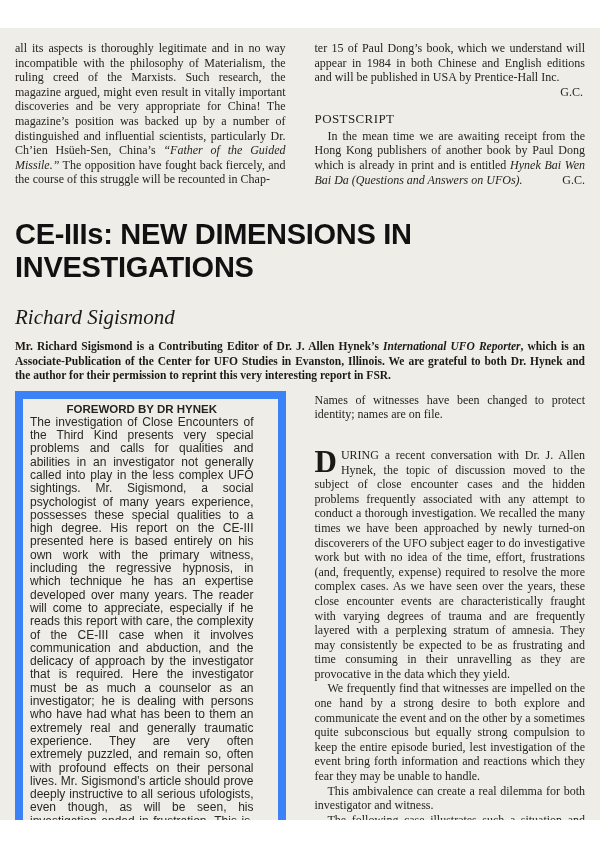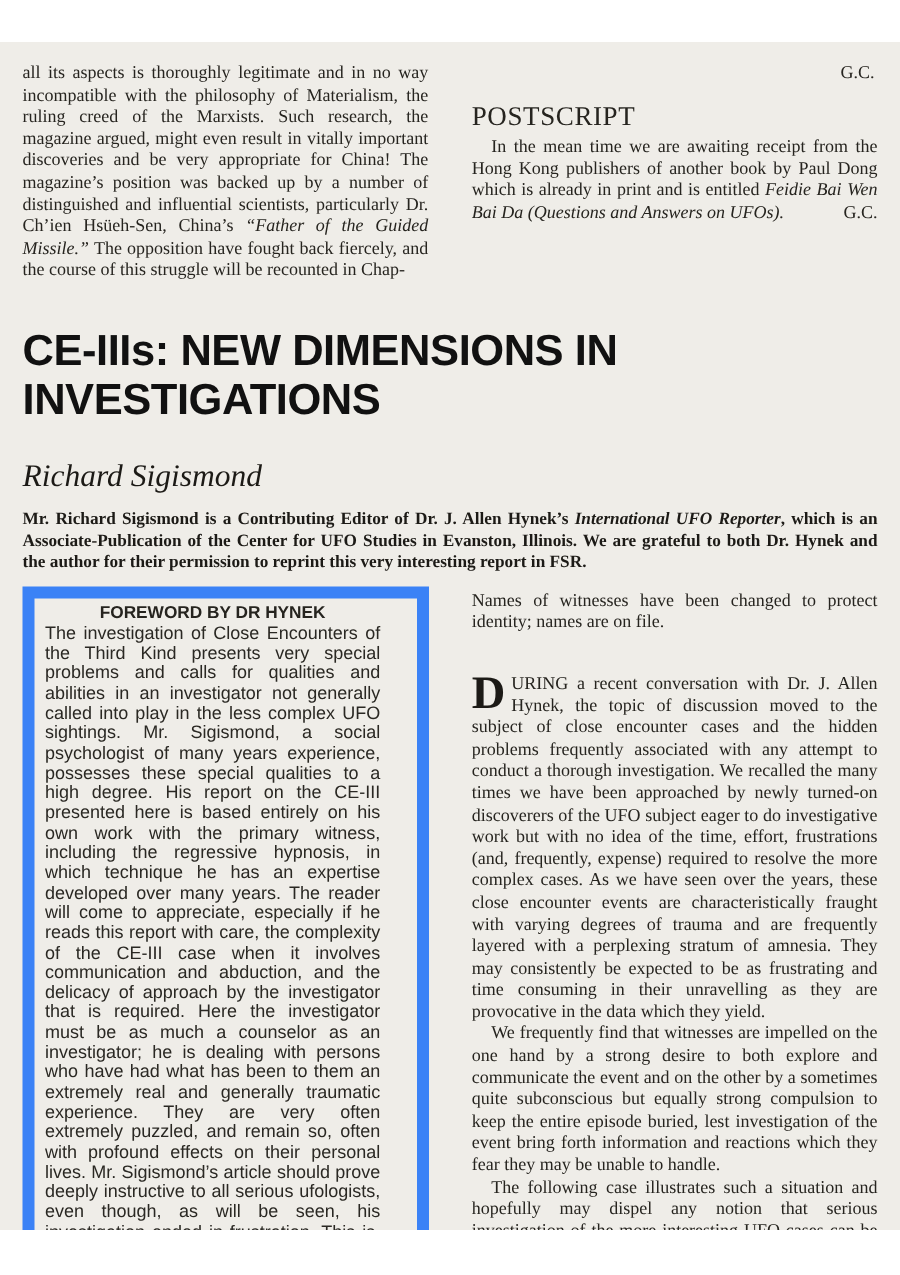--- a/index.html
+++ b/index.html
@@ -16,21 +16,21 @@
   .col { flex: 1 1 0; min-width: 0; }
 
   .serif { font-family: "Liberation Serif", serif; font-size: 12px; line-height: 14.6px; }
   .just { text-align: justify; }
   .indent { text-indent: 13px; }
 
   
   .top-section { min-height: 152px; }
   .sig-line { text-align: right; font-size: 12px; line-height: 15px; padding-right: 2px; }
   .postscript-heading {
-    font-family: "Liberation Serif", serif; font-size: 18px; font-weight: normal;
+    font-family: "Liberation Serif", serif; font-size: 13px; font-weight: normal;
     letter-spacing: 0.4px; margin-top: 11px; margin-bottom: 2px;
   }
   .sig-inline { float: right; padding-left: 8px; }
 
   
   .headline {
     font-family: "Liberation Sans", sans-serif; font-weight: bold;
     font-size: 29px; line-height: 33px; letter-spacing: -0.3px;
     color: #111; max-width: 470px; margin-top: 25px;
   }
@@ -82,23 +82,24 @@
 <body>
 
 <div class="scan">
   <div class="page-inner">
 
     <section class="cols top-section">
       <div class="col">
         <p class="serif just"><span>all its aspects is thoroughly legitimate and in no way incompatible with the philosophy of Materialism, the ruling creed of the Marxists. Such research, the magazine argued, might even result in vitally important discoveries and be very appropriate for China! The magazine’s position was backed up by a number of distinguished and influential scientists, particularly Dr. Ch’ien Hsüeh-Sen, China’s </span><i>“Father of the Guided Missile.”</i><span> The opposition have fought back fiercely, and the course of this struggle will be recounted in Chap-</span></p>
       </div>
       <div class="col">
+        <p class="serif just">ter 15 of Paul Dong’s book, which we understand will appear in 1984 in both Chinese and English editions and will be published in USA by Prentice-Hall Inc.</p>
         <div class="sig-line serif">G.C.</div>
         <h3 class="postscript-heading">POSTSCRIPT</h3>
-        <p class="serif just indent"><span>In the mean time we are awaiting receipt from the Hong Kong publishers of another book by Paul Dong which is already in print and is entitled </span><i>Feidie Bai Wen Bai Da (Questions and Answers on UFOs).</i><span class="sig-inline">G.C.</span></p>
+        <p class="serif just indent"><span>In the mean time we are awaiting receipt from the Hong Kong publishers of another book by Paul Dong which is already in print and is entitled </span><i>Hynek Bai Wen Bai Da (Questions and Answers on UFOs).</i><span class="sig-inline">G.C.</span></p>
       </div>
     </section>
 
     <h1 class="headline">CE-IIIs: NEW DIMENSIONS IN INVESTIGATIONS</h1>
     <div class="byline">Richard Sigismond</div>
     <p class="intro"><span>Mr. Richard Sigismond is a Contributing Editor of Dr. J. Allen Hynek’s </span><i>International UFO Reporter</i><span>, which is an Associate-Publication of the Center for UFO Studies in Evanston, Illinois. We are grateful to both Dr. Hynek and the author for their permission to reprint this very interesting report in FSR.</span></p>
 
     <section class="cols body-section">
 
       <div class="col">
@@ -114,18 +115,19 @@
             <span class="case-value">CE III</span>
           </div>
 
         </div>
       </div>
 
       <div class="col">
         <p class="serif just witness-note">Names of witnesses have been changed to protect identity; names are on file.</p>
         <p class="serif just dropcap-para"><span class="dropcap">D</span><span>URING a recent conversation with Dr. J. Allen Hynek, the topic of discussion moved to the subject of close encounter cases and the hidden problems frequently associated with any attempt to conduct a thorough investigation. We recalled the many times we have been approached by newly turned-on discoverers of the UFO subject eager to do investigative work but with no idea of the time, effort, frustrations (and, frequently, expense) required to resolve the more complex cases. As we have seen over the years, these close encounter events are characteristically fraught with varying degrees of trauma and are frequently layered with a perplexing stratum of amnesia. They may consistently be expected to be as frustrating and time consuming in their unravelling as they are provocative in the data which they yield.</span></p>
         <p class="serif just indent bodypara">We frequently find that witnesses are impelled on the one hand by a strong desire to both explore and communicate the event and on the other by a sometimes quite subconscious but equally strong compulsion to keep the entire episode buried, lest investigation of the event bring forth information and reactions which they fear they may be unable to handle.</p>
+        <p class="serif just indent bodypara">This ambivalence can create a real dilemma for both investigator and witness.</p>
         <p class="serif just indent bodypara">The following case illustrates such a situation and hopefully may dispel any notion that serious investigation of the more interesting UFO cases can be conducted by merely spending an hour’s time filling in</p>
       </div>
 
     </section>
   </div>
 </div>
 
 </body></html>

